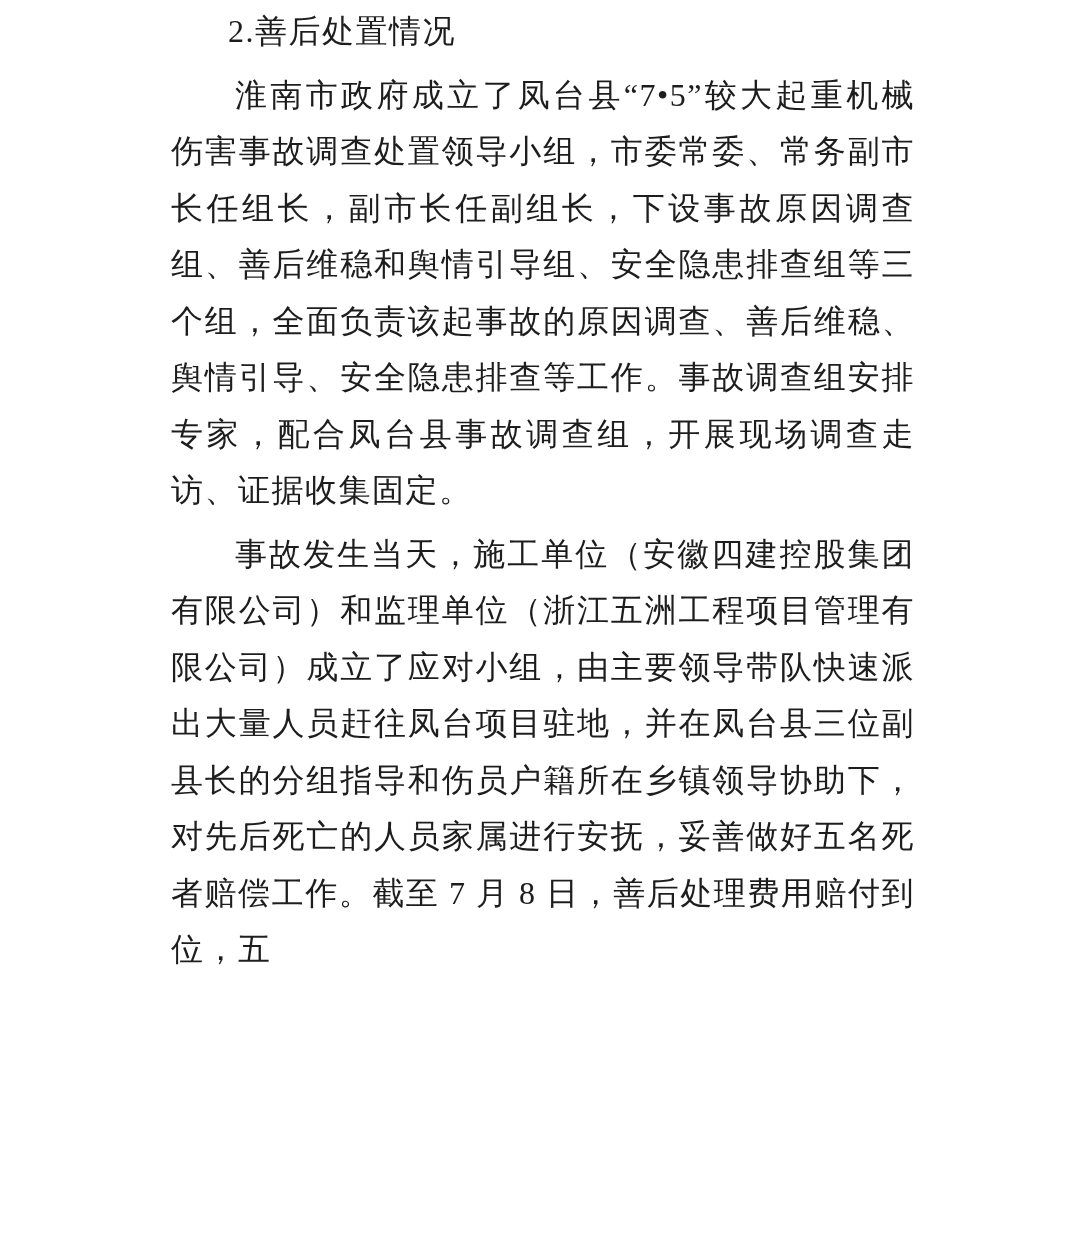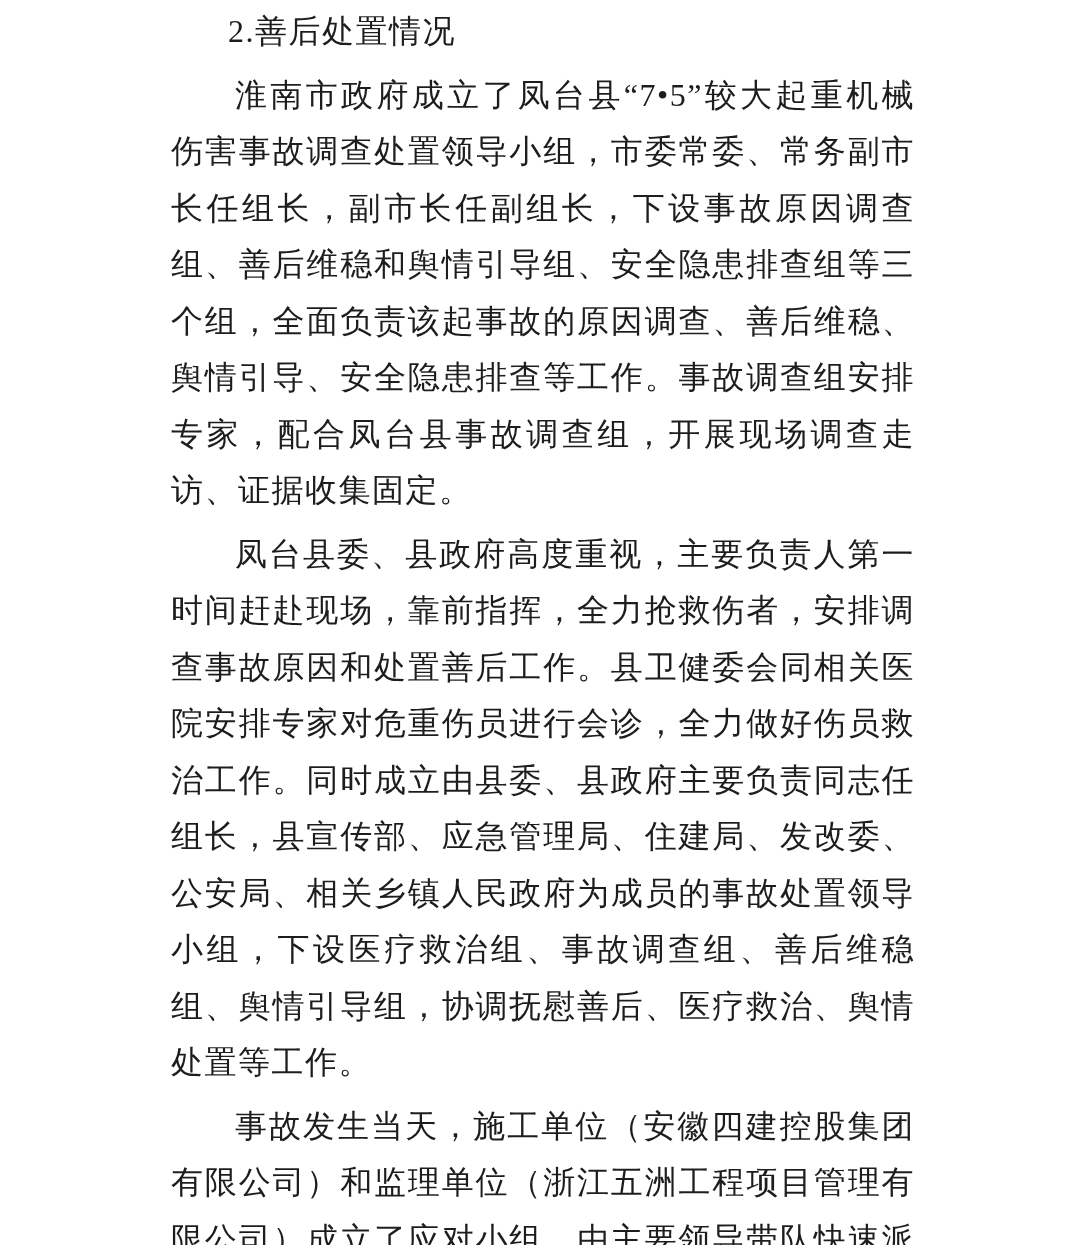--- a/index.html
+++ b/index.html
@@ -37,15 +37,14 @@
     letter-spacing: 1.5px;
     word-break: break-all;
   }
 </style>
 </head>
 <body>
 
 <div class="page">
   <div class="heading">2.善后处置情况</div>
   <p class="para">淮南市政府成立了凤台县“7•5”较大起重机械伤害事故调查处置领导小组，市委常委、常务副市长任组长，副市长任副组长，下设事故原因调查组、善后维稳和舆情引导组、安全隐患排查组等三个组，全面负责该起事故的原因调查、善后维稳、舆情引导、安全隐患排查等工作。事故调查组安排专家，配合凤台县事故调查组，开展现场调查走访、证据收集固定。</p>
-  <p class="para">凤台县委、县政府高度重视，主要负责人第一时间赶赴现场，靠前指挥，全力抢救伤者，安排调查事故原因和处置善后工作。县卫健委会同相关医院安排专家对危重伤员进行会诊，全力做好伤员救治工作。同时成立由县委、县政府主要负责同志任组长，县宣传部、应急管理局、住建局、发改委、公安局、相关乡镇人民政府为成员的事故处置领导小组，下设医疗救治组、事故调查组、善后维稳组、舆情引导组，协调抚慰善后、医疗救治、舆情处置等工作。</p>
   <p class="para">事故发生当天，施工单位（安徽四建控股集团有限公司）和监理单位（浙江五洲工程项目管理有限公司）成立了应对小组，由主要领导带队快速派出大量人员赶往凤台项目驻地，并在凤台县三位副县长的分组指导和伤员户籍所在乡镇领导协助下，对先后死亡的人员家属进行安抚，妥善做好五名死者赔偿工作。截至 7 月 8 日，善后处理费用赔付到位，五</p>
 </div>
 
 </body></html>

